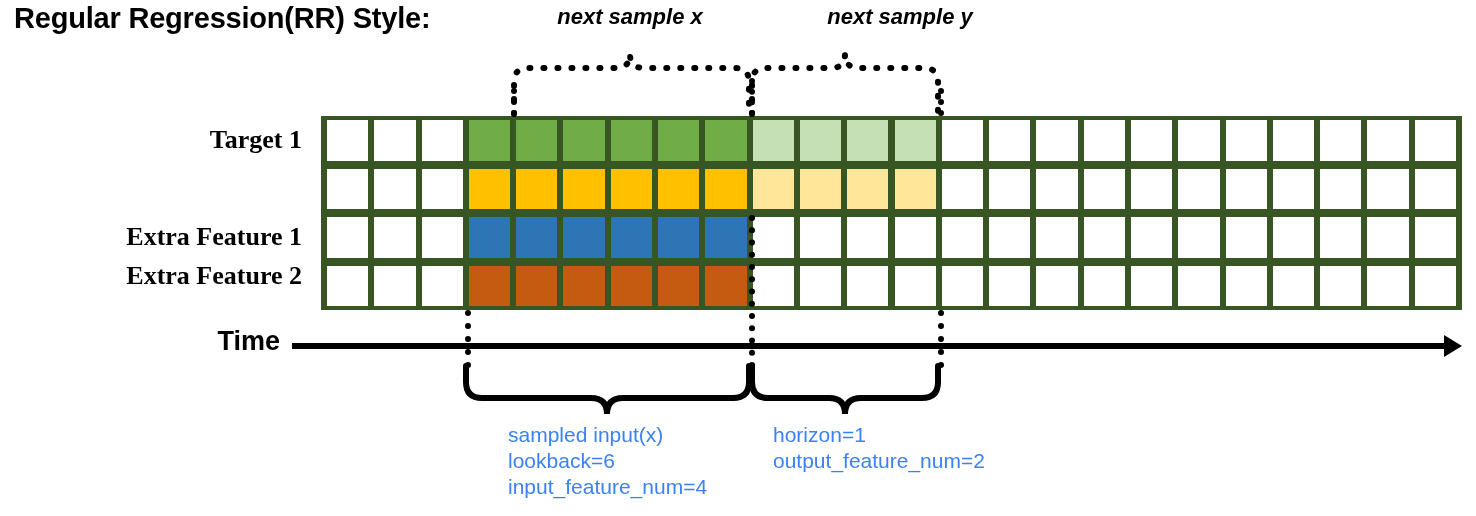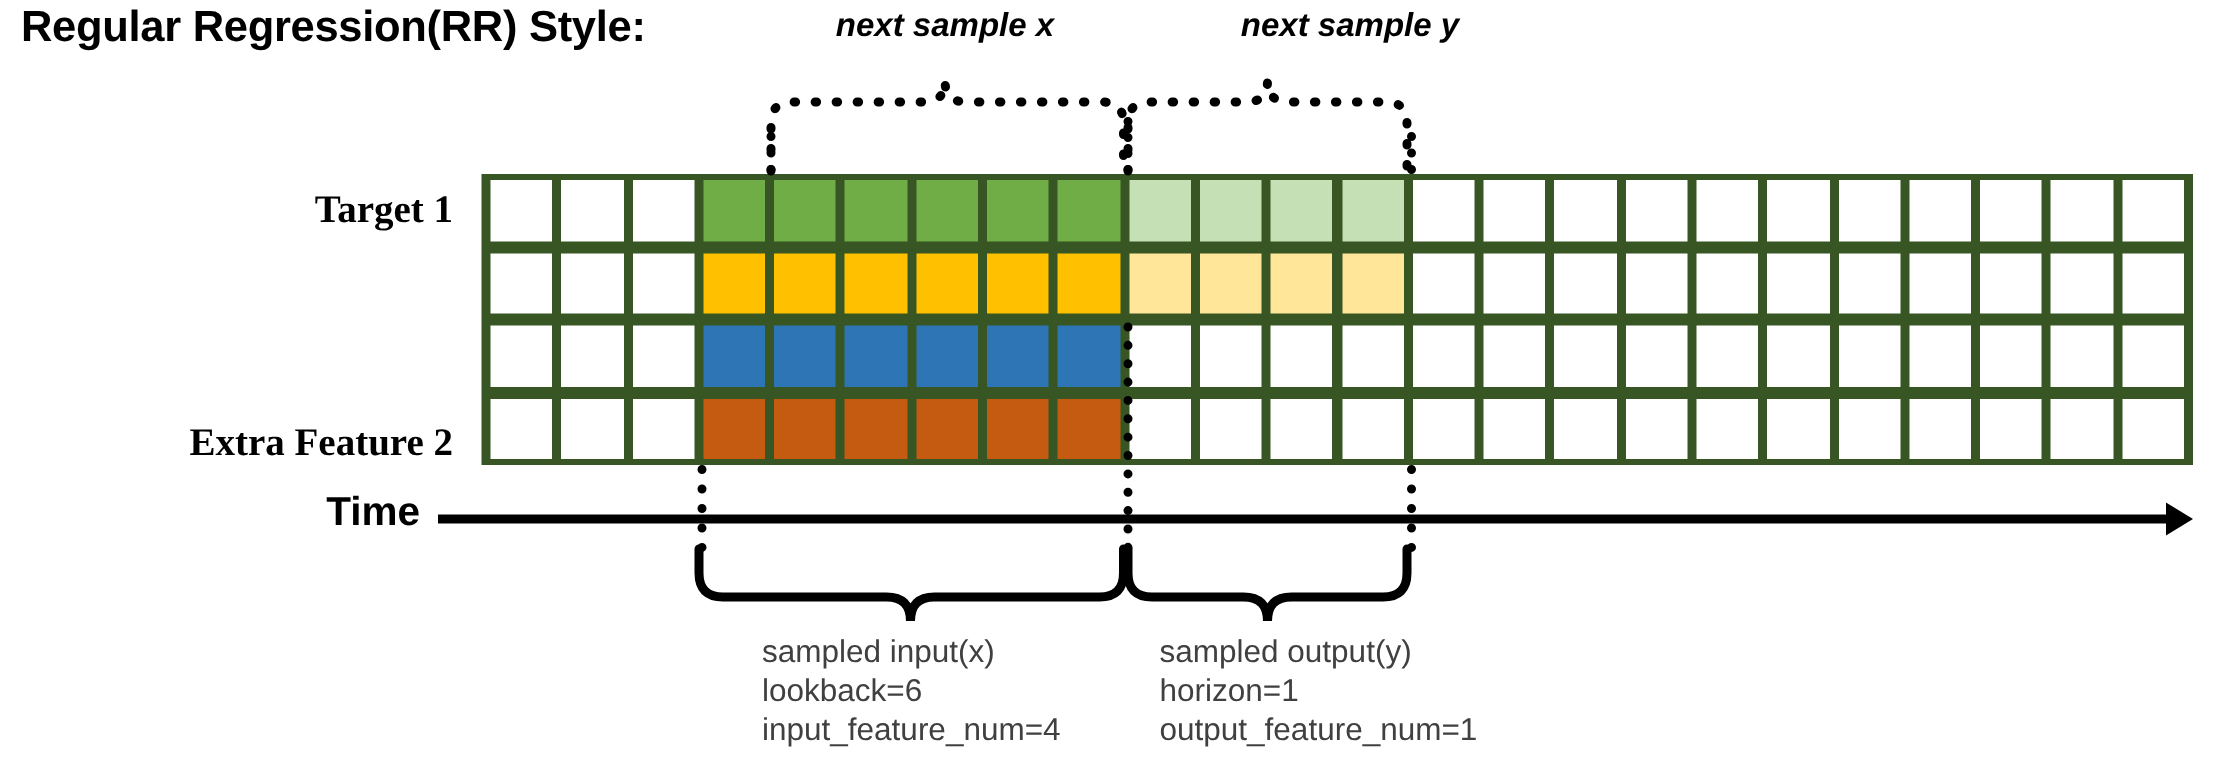--- a/index.html
+++ b/index.html
@@ -128,21 +128,21 @@
     font-size: 22px;
     font-style: italic;
     font-weight: 600;
     color: #000;
     white-space: nowrap;
     text-align: center;
   }
   .anno-bottom {
     position: absolute;
     font-size: 21px;
-    color: #404040;
+    color: #3b82f6;
     white-space: nowrap;
     line-height: 26px;
   }
 
   svg.overlay {
     position: absolute;
     left: 0;
     top: 0;
     width: 1476px;
     height: 516px;
@@ -151,21 +151,22 @@
 </style>
 </head>
 <body>
 
 <div id="stage">
 
   <div class="title">Regular Regression(RR) Style:</div>
 
   <div class="row-labels">
     <div class="row-label" style="top:0px">Target 1</div>
-    <div class="row-label" style="top:155px">Extra Feature 2</div>
+    <div class="row-label" style="top:97px">Extra Feature 1</div>
+    <div class="row-label" style="top:136px">Extra Feature 2</div>
   </div>
 
   <div class="grid">
     <div class="grid-row">
         <div class="cell" style="background: rgb(255, 255, 255); left: 6px; width: 41.2917px;"></div>
         <div class="cell" style="background: rgb(255, 255, 255); left: 53.2917px; width: 41.2917px;"></div>
         <div class="cell" style="background: rgb(255, 255, 255); left: 100.583px; width: 41.2917px;"></div>
         <div class="cell" style="background: rgb(112, 173, 71); left: 147.875px; width: 41.2917px;"></div>
         <div class="cell" style="background: rgb(112, 173, 71); left: 195.167px; width: 41.2917px;"></div>
         <div class="cell" style="background: rgb(112, 173, 71); left: 242.458px; width: 41.2917px;"></div>
@@ -285,23 +286,22 @@
   <div class="anno-top" style="left:770px; top:4px; width:260px;">next sample y</div>
   <div class="anno-top" style="left:500px; top:4px; width:260px;">next sample x</div>
 
   <div class="anno-bottom" style="left:508px; top:422px;">
     <div>sampled input(x)</div>
     <div>lookback=6</div>
     <div>input_feature_num=4</div>
   </div>
 
   <div class="anno-bottom" style="left:773px; top:422px;">
-    <div>sampled output(y)</div>
     <div>horizon=1</div>
-    <div>output_feature_num=1</div>
+    <div>output_feature_num=2</div>
   </div>
 
   <svg class="overlay" viewBox="0 0 1476 516">
 
     <path d="M 514 114 L 514 82 Q 514 68 528 68 L 616 68 Q 630 68 630 54 Q 630 68 644 68 L 735 68 Q 749 68 749 82 L 749 114" fill="none" stroke="#000" stroke-width="6" stroke-linecap="round" stroke-dasharray="1 13"></path>
 
     <path d="M 752 114 L 752 82 Q 752 68 766 68 L 831 68 Q 845 68 845 54 Q 845 68 859 68 L 924 68 Q 938 68 938 82 L 938 114" fill="none" stroke="#000" stroke-width="6" stroke-linecap="round" stroke-dasharray="1 13"></path>
 
     <path d="M 466 366 L 466 382 Q 466 398 482 398 L 591 398 Q 607 398 607 414 Q 607 398 623 398 L 733 398 Q 749 398 749 382 L 749 366" fill="none" stroke="#000" stroke-width="6" stroke-linecap="round"></path>
 

